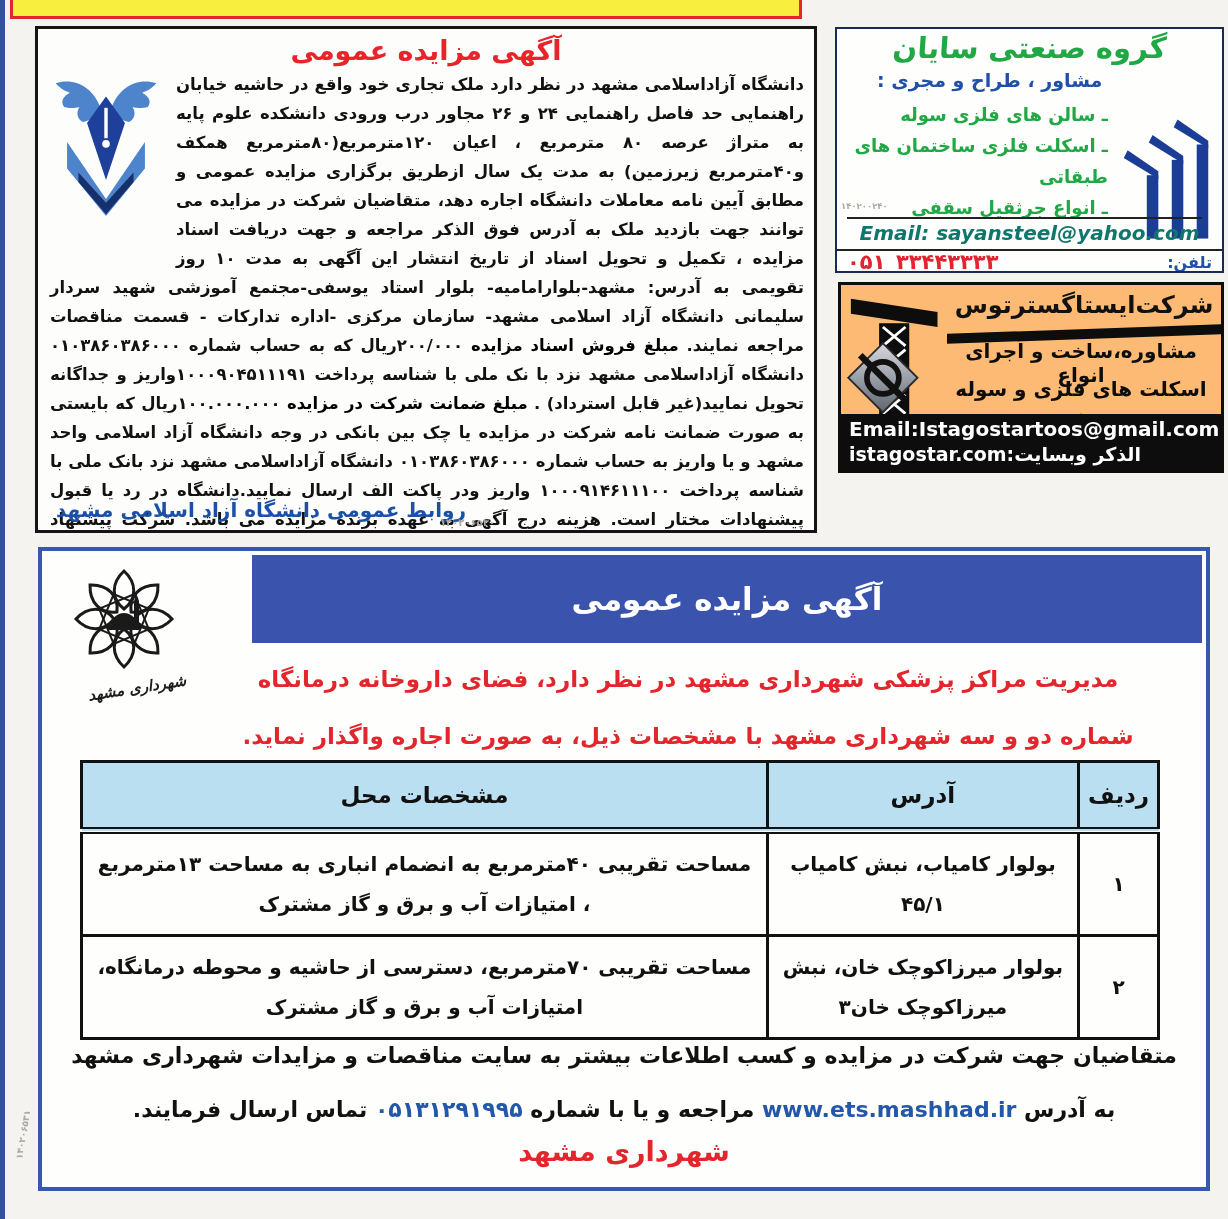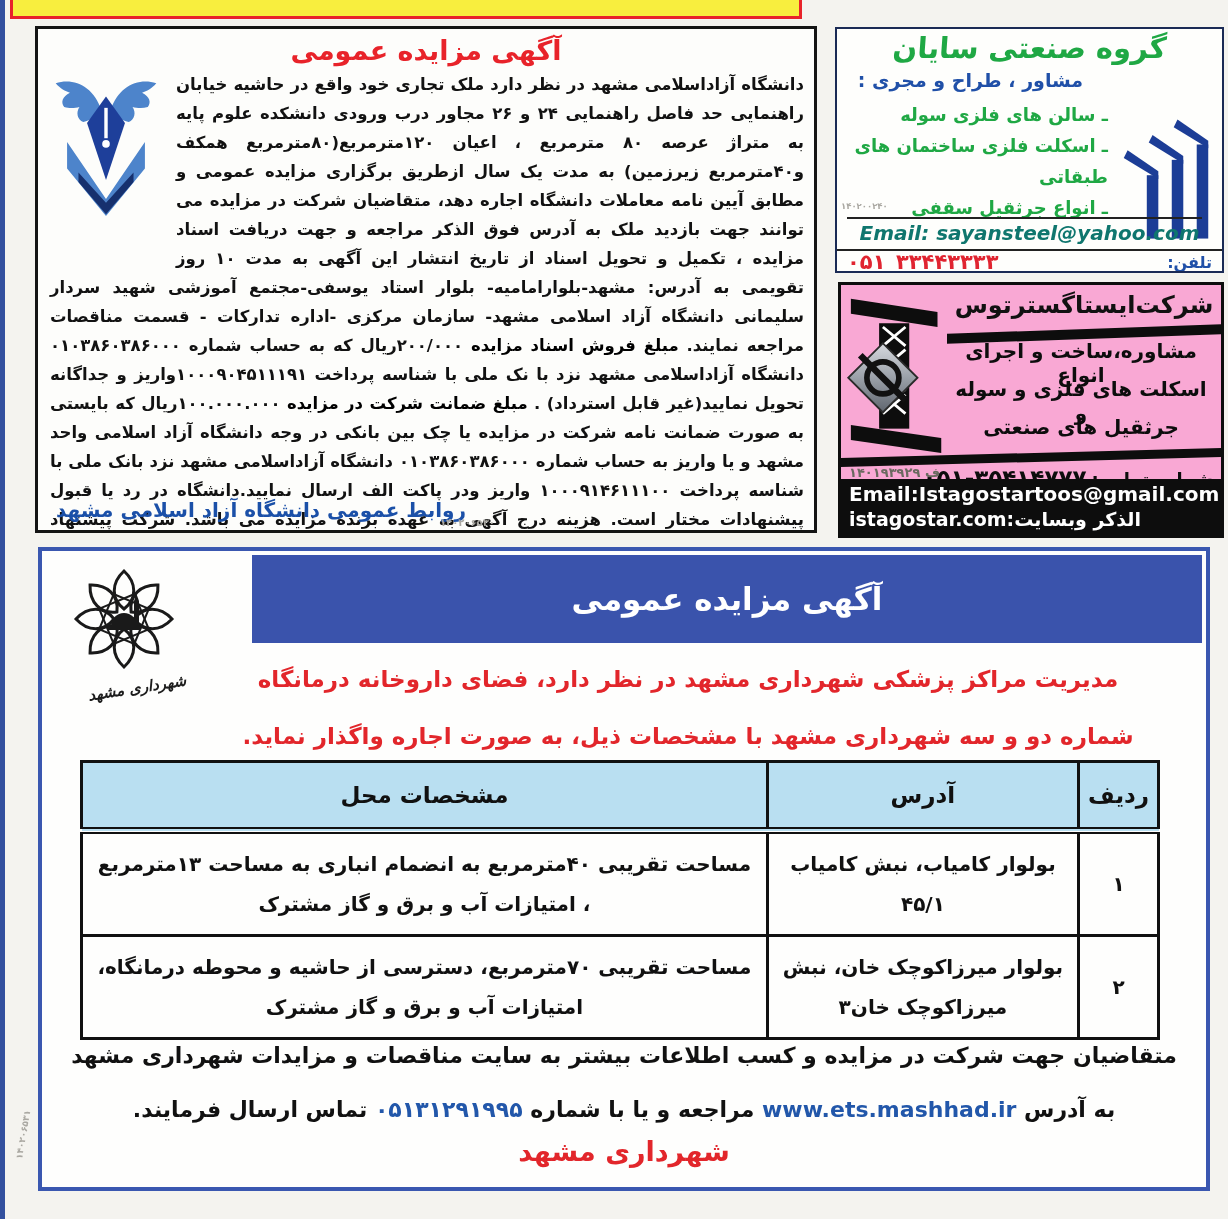--- a/index.html
+++ b/index.html
@@ -23,36 +23,36 @@
   .azad-body{direction:rtl;text-align:justify;color:#121212;font-weight:bold;
     font-size:16.5px;line-height:29px;padding:2px 10px 0 12px;}
   .azad-logo{float:left;width:112px;height:178px;margin:2px 14px 4px 0;}
   .azad-bold{font-weight:bold;color:#000;}
   .azad-sig{left:18px;bottom:8px;color:#1b50a8;font-size:20px;font-weight:bold;}
   
   .sayan-box{left:835px;top:27px;width:389px;height:246px;background:#fefefc;
     border:2px solid #1a2a55;box-sizing:border-box;overflow:hidden;}
   .sayan-title{margin-top:2px;text-align:center;color:#1fa844;font-size:29px;
     font-weight:bold;transform:skewX(-4deg);}
-  .sayan-sub{direction:rtl;text-align:center;padding-right:118px;color:#2050a8;
-    font-size:19px;font-weight:bold;margin-top:4px;}
+  .sayan-sub{direction:rtl;text-align:left;padding-right:118px;color:#2050a8;
+    font-size:19px;font-weight:bold;margin-top:4px;padding-left:40px;}
   .sayan-items{direction:rtl;text-align:right;padding-right:114px;color:#1fa844;
     font-size:18px;font-weight:bold;line-height:31px;margin-top:8px;}
   .sayan-logo{position:absolute;right:8px;top:86px;width:96px;height:130px;}
   .sayan-rule1{position:absolute;left:10px;right:20px;top:188px;border-top:2px solid #222;}
   .sayan-email{position:absolute;left:0;right:0;top:192px;text-align:center;
     direction:ltr;color:#0f766e;font-size:20px;font-weight:bold;font-style:italic;}
   .sayan-rule2{position:absolute;left:0;right:0;top:220px;border-top:2px solid #222;}
   .sayan-phone-row{position:absolute;left:0;right:0;top:222px;height:22px;
     direction:rtl;display:flex;justify-content:space-between;align-items:center;
     padding:0 10px;}
   .sayan-phone-label{color:#2050a8;font-size:16px;font-weight:bold;}
   .sayan-phone{direction:ltr;color:#e02430;font-size:21px;font-weight:bold;letter-spacing:2px;}
   
-  .ista-box{left:838px;top:282px;width:386px;height:256px;background:#f9a8d4;
+  .ista-box{left:838px;top:282px;width:386px;height:191px;background:#fdba74;
     border:3px solid #0d0d0d;box-sizing:border-box;overflow:hidden;}
   .ista-title{position:absolute;right:6px;top:6px;left:112px;text-align:center;
     color:#111;font-size:24px;font-weight:bold;letter-spacing:-1px;}
   .ista-band1{position:absolute;left:106px;right:-4px;top:44px;height:10px;
     background:#0d0d0d;transform:skewY(-2deg);}
   .ista-logo{position:absolute;left:4px;top:10px;width:104px;height:160px;}
   .ista-line{position:absolute;left:112px;right:12px;text-align:center;
     color:#0d0d0d;font-size:20px;font-weight:bold;direction:rtl;}
   .ista-band2{position:absolute;left:-4px;right:-4px;top:168px;height:9px;
     background:#0d0d0d;transform:skewY(-1.5deg);}

